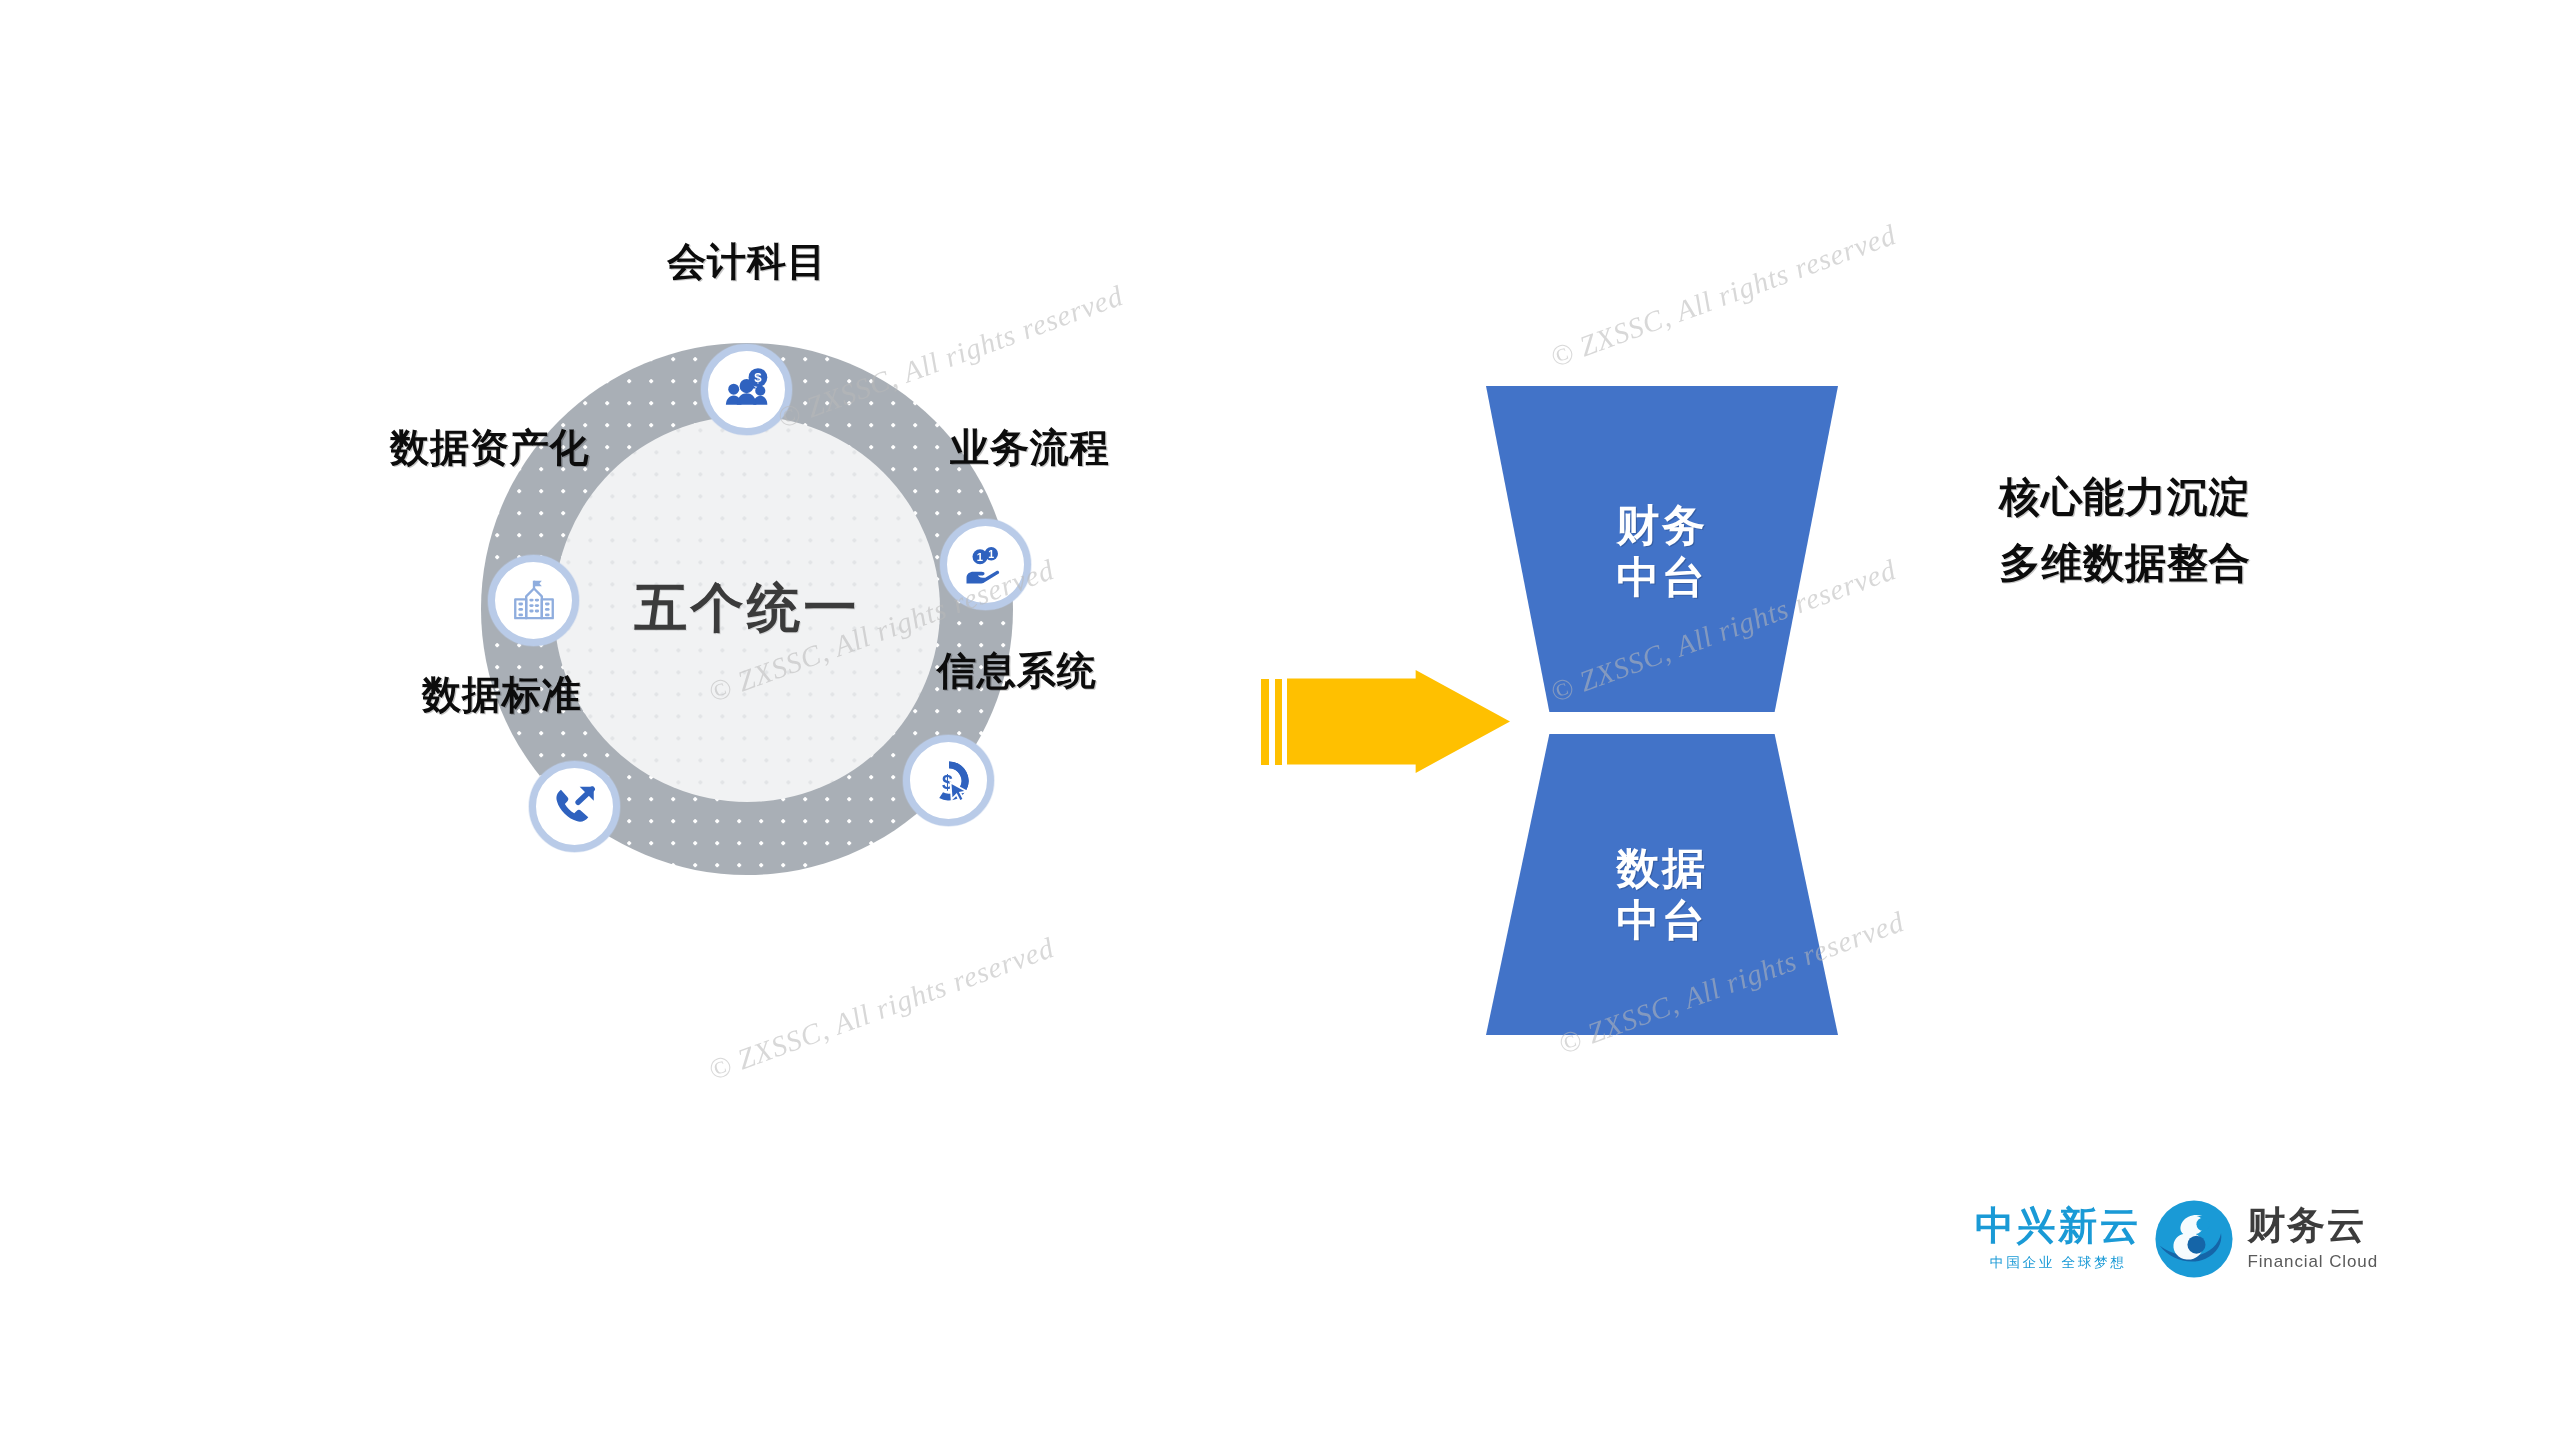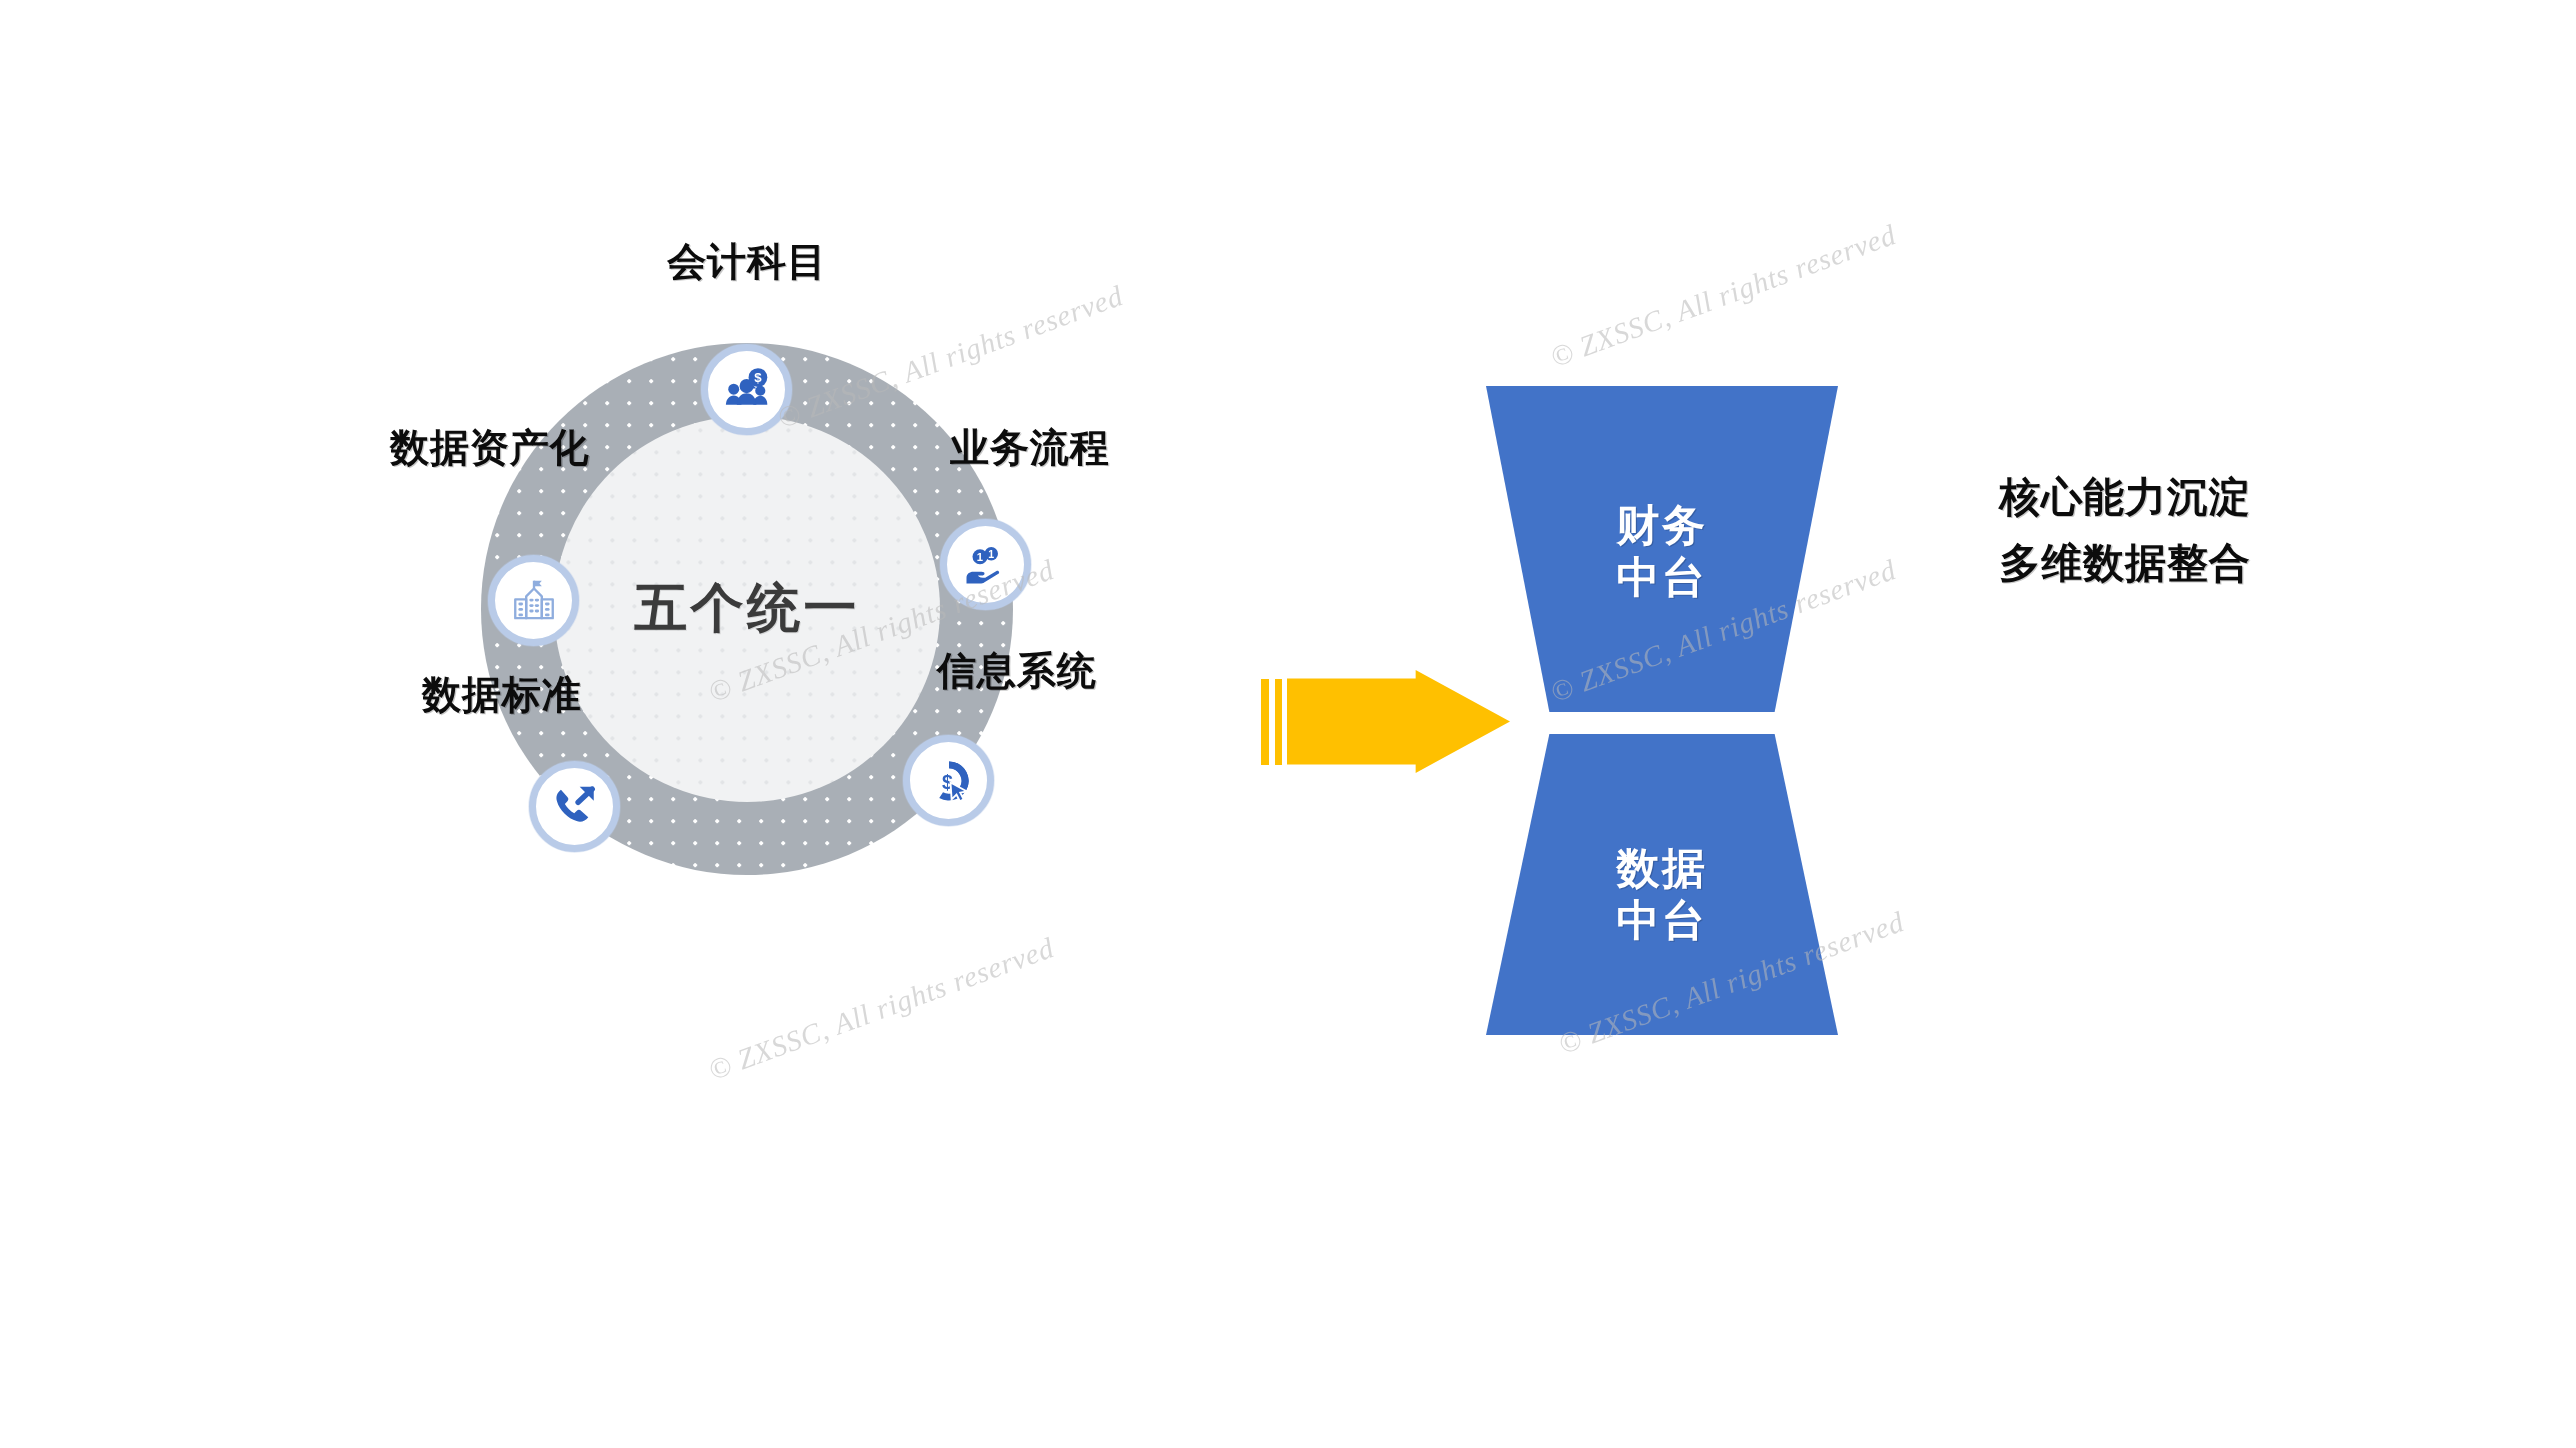--- a/index.html
+++ b/index.html
@@ -232,20 +232,38 @@
         <div>中台</div>
       </div>
     </div>
   </div>
 
   <div class="outcome" id="outcome-1">
     <div class="line">核心能力沉淀</div>
     <div class="line">多维数据整合</div>
   </div>
 
+  <div id="logo">
+    <div class="logo-left">
+      <div class="logo-cn">中兴新云</div>
+      <div class="logo-tag">中国企业 全球梦想</div>
+    </div>
+    <svg width="82" height="82" viewBox="0 0 100 100">
+      <circle cx="50" cy="50" r="47" fill="#1a9ad6"></circle>
+      <path d="M8 58c14 18 38 24 56 16 14-6 21-19 19-31-3 14-14 24-29 27-17 3-34-3-46-12z" fill="#1565a8"></path>
+      <path d="M60 22c-9-3-19 0-24 7-4 6-3 12 1 15-6 1-11 6-12 13-1 9 6 17 16 18 10 1 19-6 20-15
+               1-7-3-13-9-16 5-1 9-5 10-10 1-6-3-11-9-12z" fill="#ffffff" opacity=".96"></path>
+      <circle cx="53" cy="57" r="11" fill="#1565a8"></circle>
+      <circle cx="61" cy="32" r="8" fill="#1a9ad6"></circle>
+    </svg>
+    <div class="logo-right">
+      <div class="logo-fc">财务云</div>
+      <div class="logo-en">Financial Cloud</div>
+    </div>
+  </div>
 
   <div id="watermark-layer">
       <div class="wm" style="left: 773px; top: 404px; font-size: 29px; transform: rotate(-20deg);">© ZXSSC, All rights reserved</div>
       <div class="wm" style="left: 704px; top: 678px; font-size: 29px; transform: rotate(-20deg);">© ZXSSC, All rights reserved</div>
       <div class="wm" style="left: 704px; top: 1056px; font-size: 29px; transform: rotate(-20deg);">© ZXSSC, All rights reserved</div>
       <div class="wm" style="left: 1546px; top: 343px; font-size: 29px; transform: rotate(-20deg);">© ZXSSC, All rights reserved</div>
       <div class="wm" style="left: 1546px; top: 678px; font-size: 29px; transform: rotate(-20deg);">© ZXSSC, All rights reserved</div>
       <div class="wm" style="left: 1554px; top: 1030px; font-size: 29px; transform: rotate(-20deg);">© ZXSSC, All rights reserved</div>
     </div>
 

